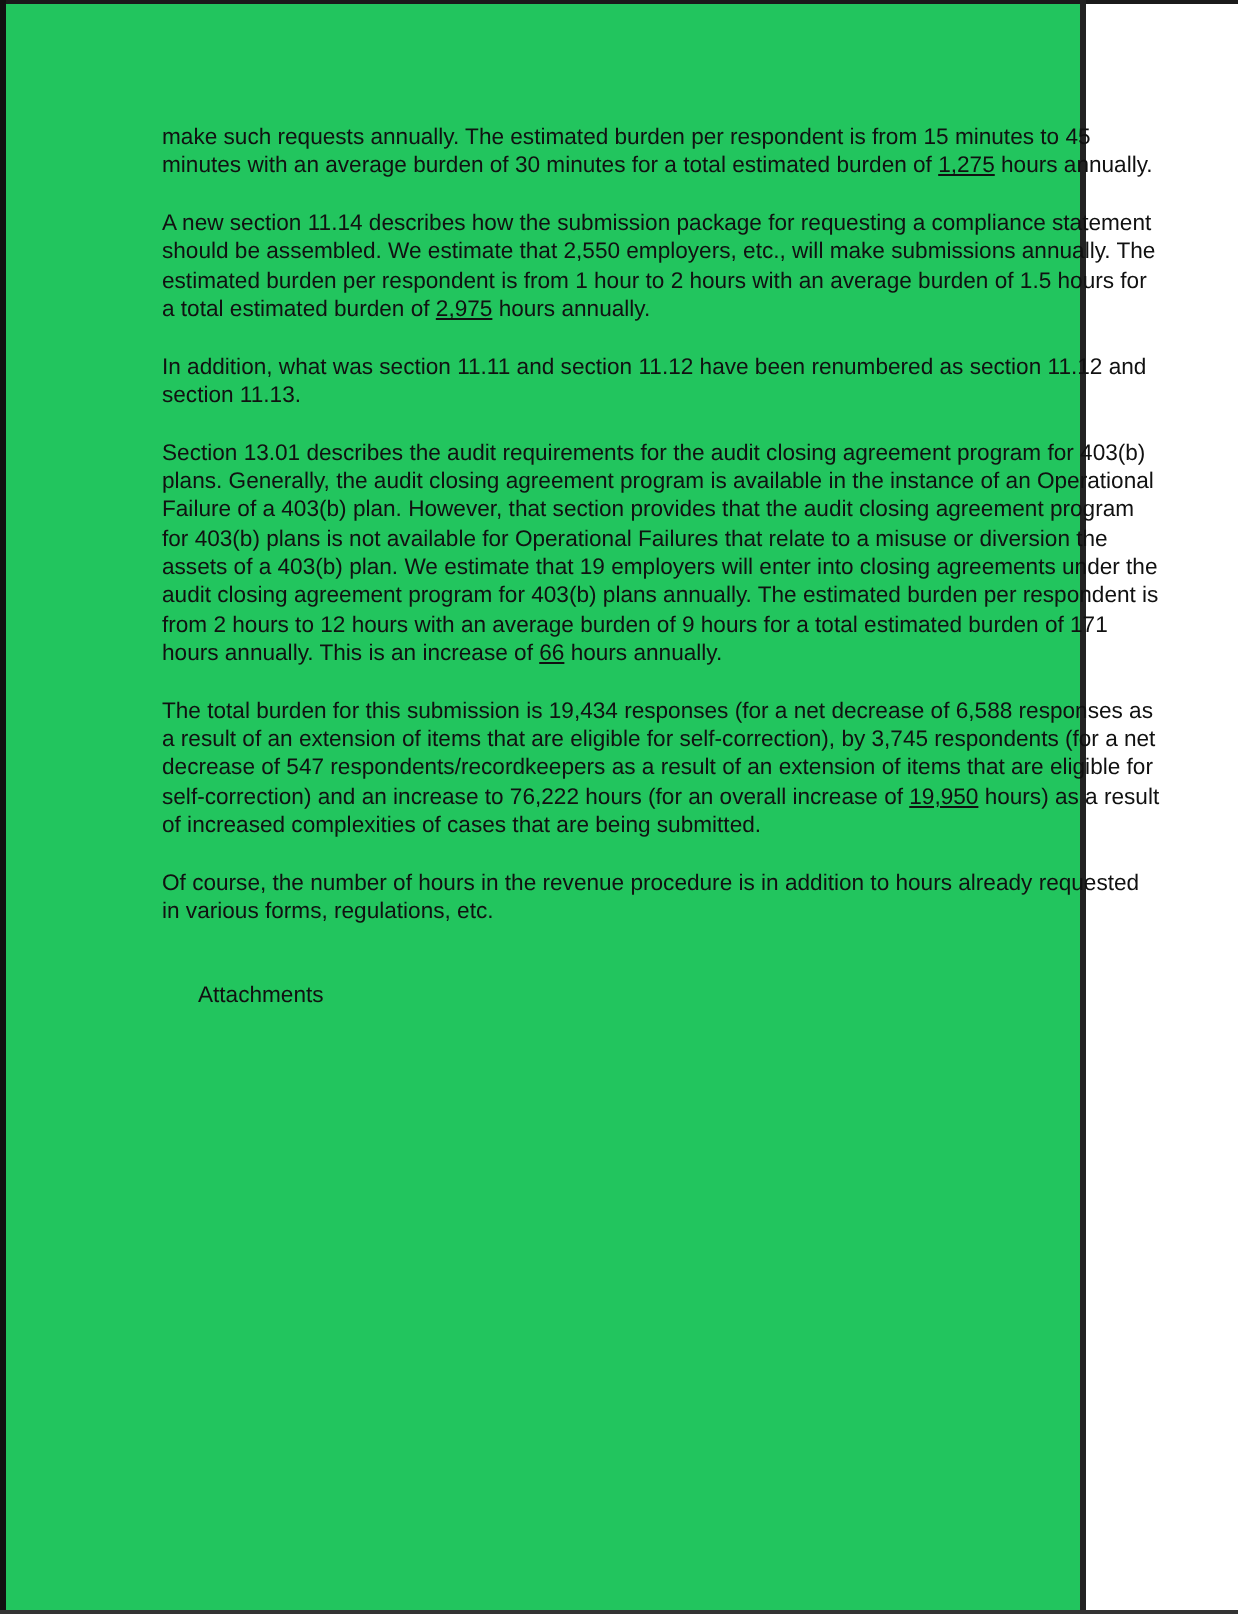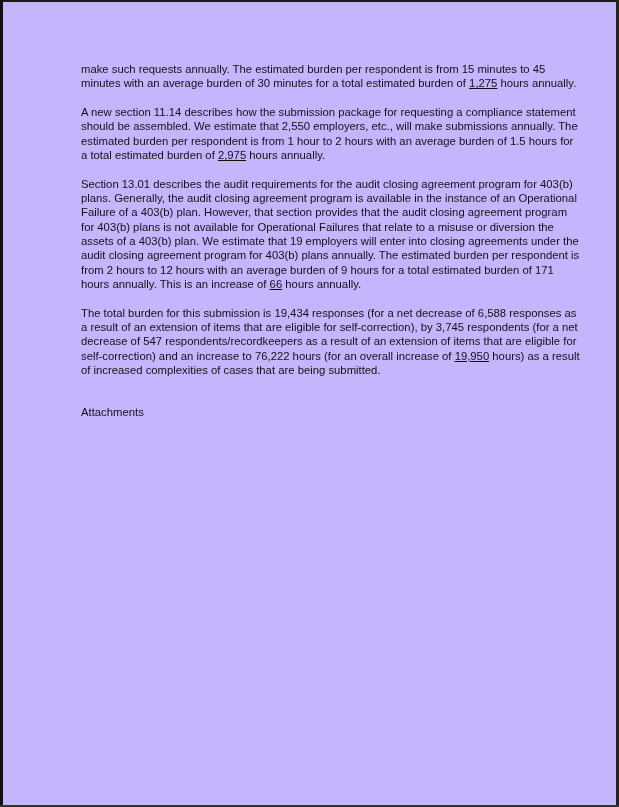--- a/index.html
+++ b/index.html
@@ -1,50 +1,56 @@
 <!DOCTYPE html>
 <html><head>
   <meta charset="utf-8">
   <style>
     html, body { margin: 0; padding: 0; background: #ffffff; }
     body { width: 619px; height: 807px; position: relative; overflow: hidden; }
     .page {
-      position: absolute; left: 0; top: 0; width: 619px; height: 807px;
-      background: #c4b5fd; box-sizing: border-box;
+      position: absolute; left: 0; top: 0; width: 543px; height: 807px;
+      background: #22c55e; box-sizing: border-box;
     }
     .edge-top { position: absolute; left: 0; top: 0; width: 619px; height: 2px; background: #1a1a1a; }
     .edge-left { position: absolute; left: 0; top: 0; width: 3px; height: 807px; background: #111; }
     .edge-right { position: absolute; right: 0; top: 0; width: 3px; height: 807px; background: #222; }
     .edge-bottom { position: absolute; left: 0; bottom: 0; width: 619px; height: 2px; background: #333; }
     .content {
       position: absolute; left: 81px; top: 62px; width: 500px;
       font-family: "Liberation Sans", sans-serif;
       font-size: 11.3px; line-height: 14.3px; color: #111;
     }
     .para { margin: 0 0 14.5px 0; }
     .u { text-decoration: underline; }
-    .attachments { margin-top: 28px; }
+    .attachments { margin-top: 28px; margin-left: 18px; }
   </style>
 </head>
 <body>
 
 <div class="page">
   <div class="edge-top"></div>
   <div class="edge-left"></div>
   <div class="edge-right"></div>
   <div class="edge-bottom"></div>
 
   <div class="content">
     <p class="para">
       <span>make such requests annually.  The estimated burden per respondent is from 15 minutes to 45 minutes with an average burden of 30 minutes for a total estimated burden of </span><span class="u">1,275</span><span> hours annually.</span>
     </p>
     <p class="para">
       <span>A new section 11.14 describes how the submission package for requesting a compliance statement should be assembled.  We estimate that 2,550 employers, etc., will make submissions annually. The estimated burden per respondent is from 1 hour to 2 hours with an average burden of 1.5 hours for a total estimated burden of </span><span class="u">2,975</span><span> hours annually.</span>
     </p>
     <p class="para">
+      <span>In addition, what was section 11.11 and section 11.12 have been renumbered as section 11.12 and section 11.13.</span>
+    </p>
+    <p class="para">
       <span>Section 13.01 describes the audit requirements for the audit closing agreement program for 403(b) plans.  Generally, the audit closing agreement program is available in the instance of an Operational Failure of a 403(b) plan.  However, that section provides that the audit closing agreement program for 403(b) plans is not available for Operational Failures that relate to a misuse or diversion the assets of a 403(b) plan.  We estimate that 19 employers will enter into closing agreements under the audit closing agreement program for 403(b) plans annually.  The estimated burden per respondent is from 2 hours to 12 hours with an average burden of 9 hours for a total estimated burden of 171 hours annually.   This is an increase of </span><span class="u">66</span><span> hours annually.</span>
     </p>
     <p class="para">
       <span>The total burden for this submission is 19,434 responses (for a net decrease of 6,588 responses as a result of an extension of items that are eligible for self-correction), by 3,745 respondents (for a net decrease of 547 respondents/recordkeepers as a result of an extension of items that are eligible for self-correction) and an increase to 76,222 hours (for an overall increase of </span><span class="u">19,950</span><span> hours) as a result of increased complexities of cases that are being submitted.</span>
+    </p>
+    <p class="para">
+      <span>Of course, the number of hours in the revenue procedure is in addition to hours already requested in various forms, regulations, etc.</span>
     </p>
     <p class="para attachments">Attachments</p>
   </div>
 </div>
 
 </body></html>

